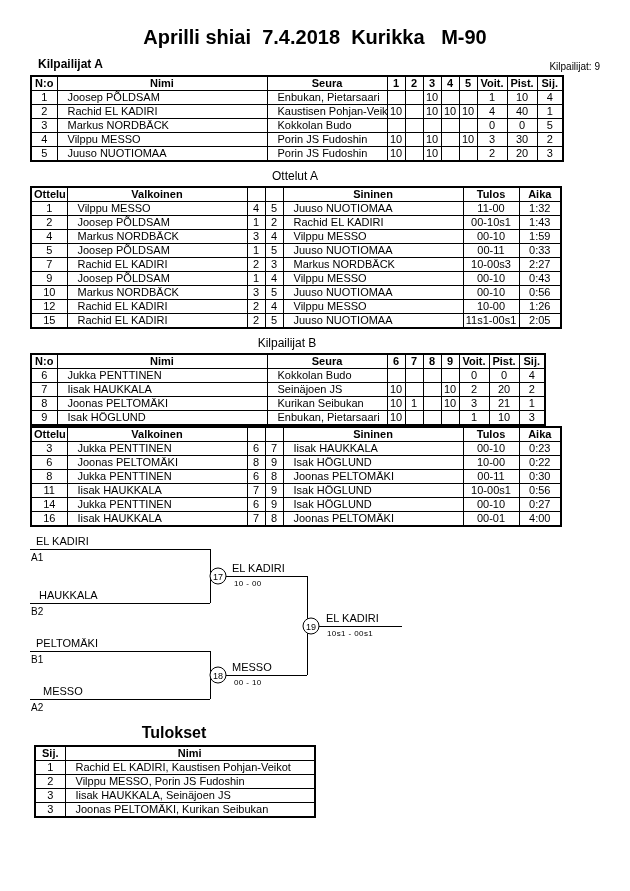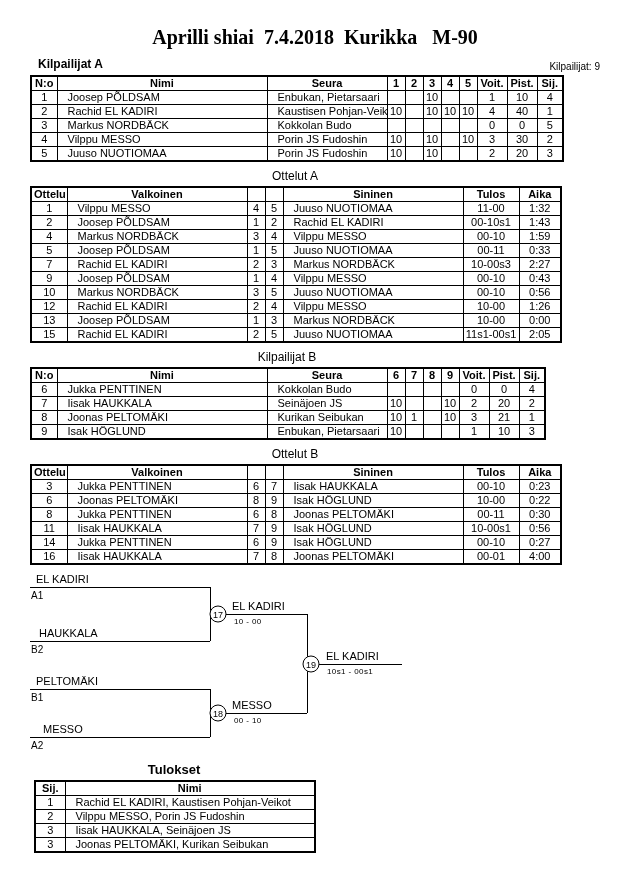--- a/index.html
+++ b/index.html
@@ -1,39 +1,39 @@
 <!DOCTYPE html>
 <html><head>
 <meta charset="utf-8">
 <style>
   html,body{margin:0;padding:0;}
   body{width:630px;height:891px;background:#fff;color:#000;
        font-family:"Liberation Sans",sans-serif;overflow:hidden;}
   .page{padding:26px 30px 0;}
-  .title{font-size:20px;font-weight:bold;text-align:center;white-space:pre;margin:0 0 8px;font-family:Liberation Serif, serif;}
+  .title{font-size:20px;font-weight:bold;text-align:center;white-space:pre;margin:0 0 8px;}
   .subrow{position:relative;height:16px;margin-bottom:2px;}
   .pool-a-title{position:absolute;left:8px;width:532px;text-align:left;font-weight:bold;font-size:12px;}
   .competitors{position:absolute;right:0;top:4px;font-size:10px;margin-left:20px;}
   .section-title{font-weight:normal;font-size:12px;text-align:center;margin:7px 0 3px;}
   .w530{width:530px;} .w514{width:514px;}
   table{border-collapse:collapse;table-layout:fixed;}
   table.grid{border:2px solid #000;}
   .grid th,.grid td{border:1px solid #000;font-size:11px;height:13px;line-height:13px;
        padding:0 2px;overflow:hidden;white-space:nowrap;text-align:center;}
   .grid th{font-weight:bold;}
   .grid td.l{text-align:left;padding-left:10px;}
   .bracket{display:block;margin-top:5px;}
   .bracket line{stroke:#000;stroke-width:1;shape-rendering:crispEdges;}
   .bracket circle{fill:#fff;stroke:#000;stroke-width:1;}
   .bracket text{font-family:"Liberation Sans",sans-serif;fill:#000;}
   .bname{font-size:11px;}
   .bseed{font-size:10px;}
   .bnum{font-size:9px;}
   .bscore{font-size:8px;letter-spacing:0.4px;}
-  .results-title{font-weight:bold;font-size:13px;text-align:center;width:280px;margin:2px 0 3px 4px;}
+  .results-title{font-weight:bold;font-size:16px;text-align:center;width:280px;margin:2px 0 3px 4px;}
   .results{margin-left:4px;width:280px;}
 </style>
 </head>
 <body>
 
 <div class="page">
 
   <h1 class="title">Aprilli shiai  7.4.2018  Kurikka   M-90</h1>
 
   <div class="subrow">
@@ -229,29 +229,20 @@
         <tr>
           <td>12</td>
           <td class="l">Rachid EL KADIRI</td>
           <td>2</td>
           <td>4</td>
           <td class="l">Vilppu MESSO</td>
           <td>10-00</td>
           <td>1:26</td>
         </tr>
         <tr>
-          <td>13</td>
-          <td class="l">Joosep PÕLDSAM</td>
-          <td>1</td>
-          <td>3</td>
-          <td class="l">Markus NORDBÄCK</td>
-          <td>10-00</td>
-          <td>0:00</td>
-        </tr>
-        <tr>
           <td>15</td>
           <td class="l">Rachid EL KADIRI</td>
           <td>2</td>
           <td>5</td>
           <td class="l">Juuso NUOTIOMAA</td>
           <td>11s1-00s1</td>
           <td>2:05</td>
         </tr>
     </tbody>
   </table>
@@ -330,21 +321,20 @@
           <td></td>
           <td></td>
           <td></td>
           <td>1</td>
           <td>10</td>
           <td>3</td>
         </tr>
     </tbody>
   </table>
 
-  <div class="section-title w530">Ottelut B</div>
 
   <table class="grid" style="width:530px">
     <colgroup>
       <col style="width:36px">
         <col style="width:180px">
         <col style="width:18px">
         <col style="width:18px">
       <col style="width:180px">
         <col style="width:56px">
         <col style="width:42px">

